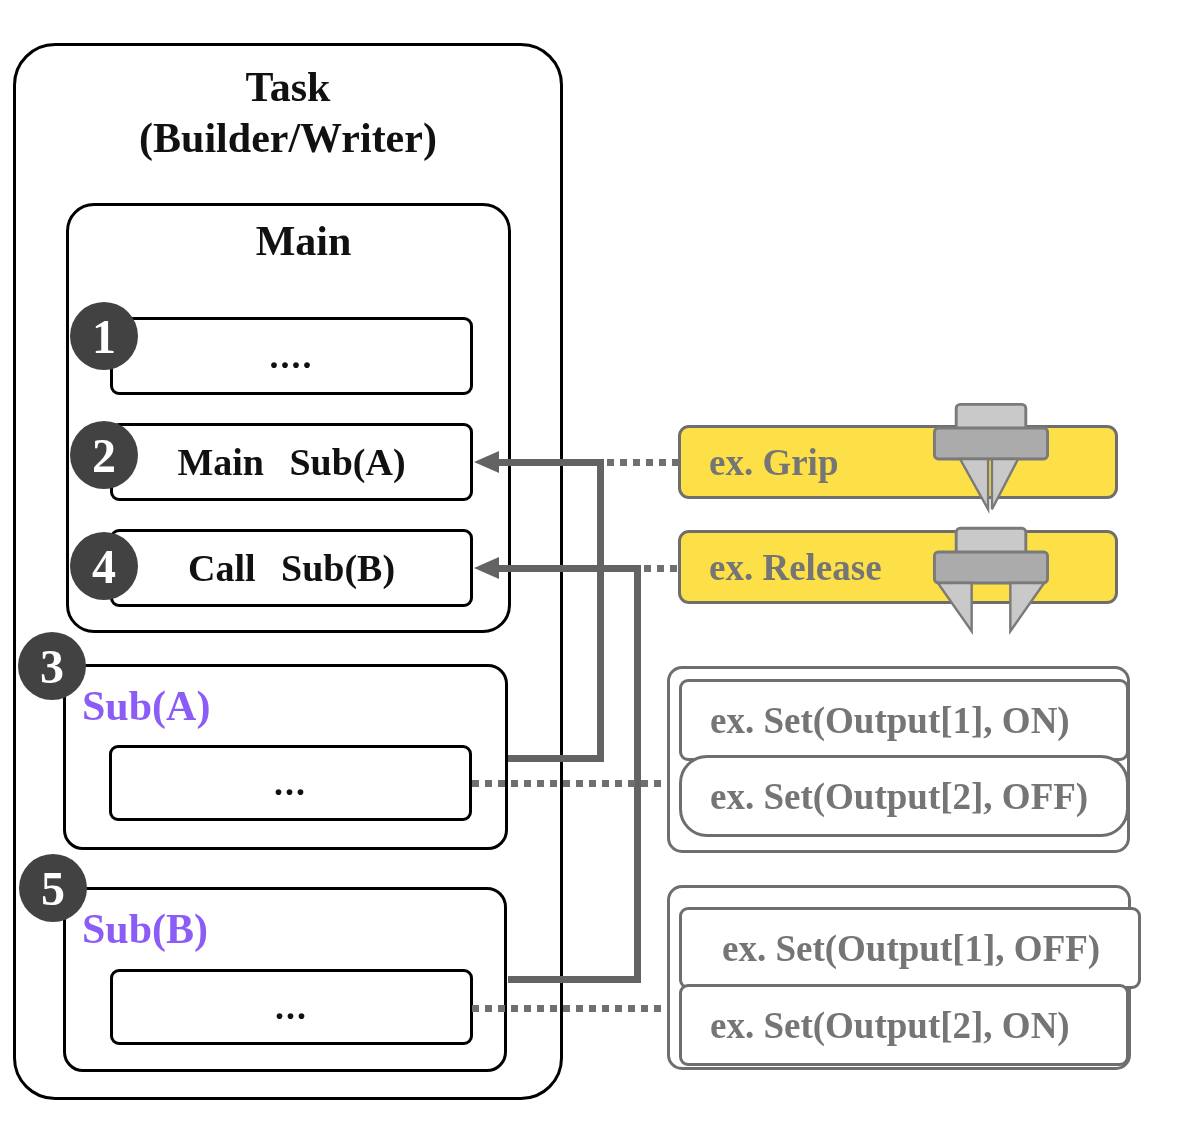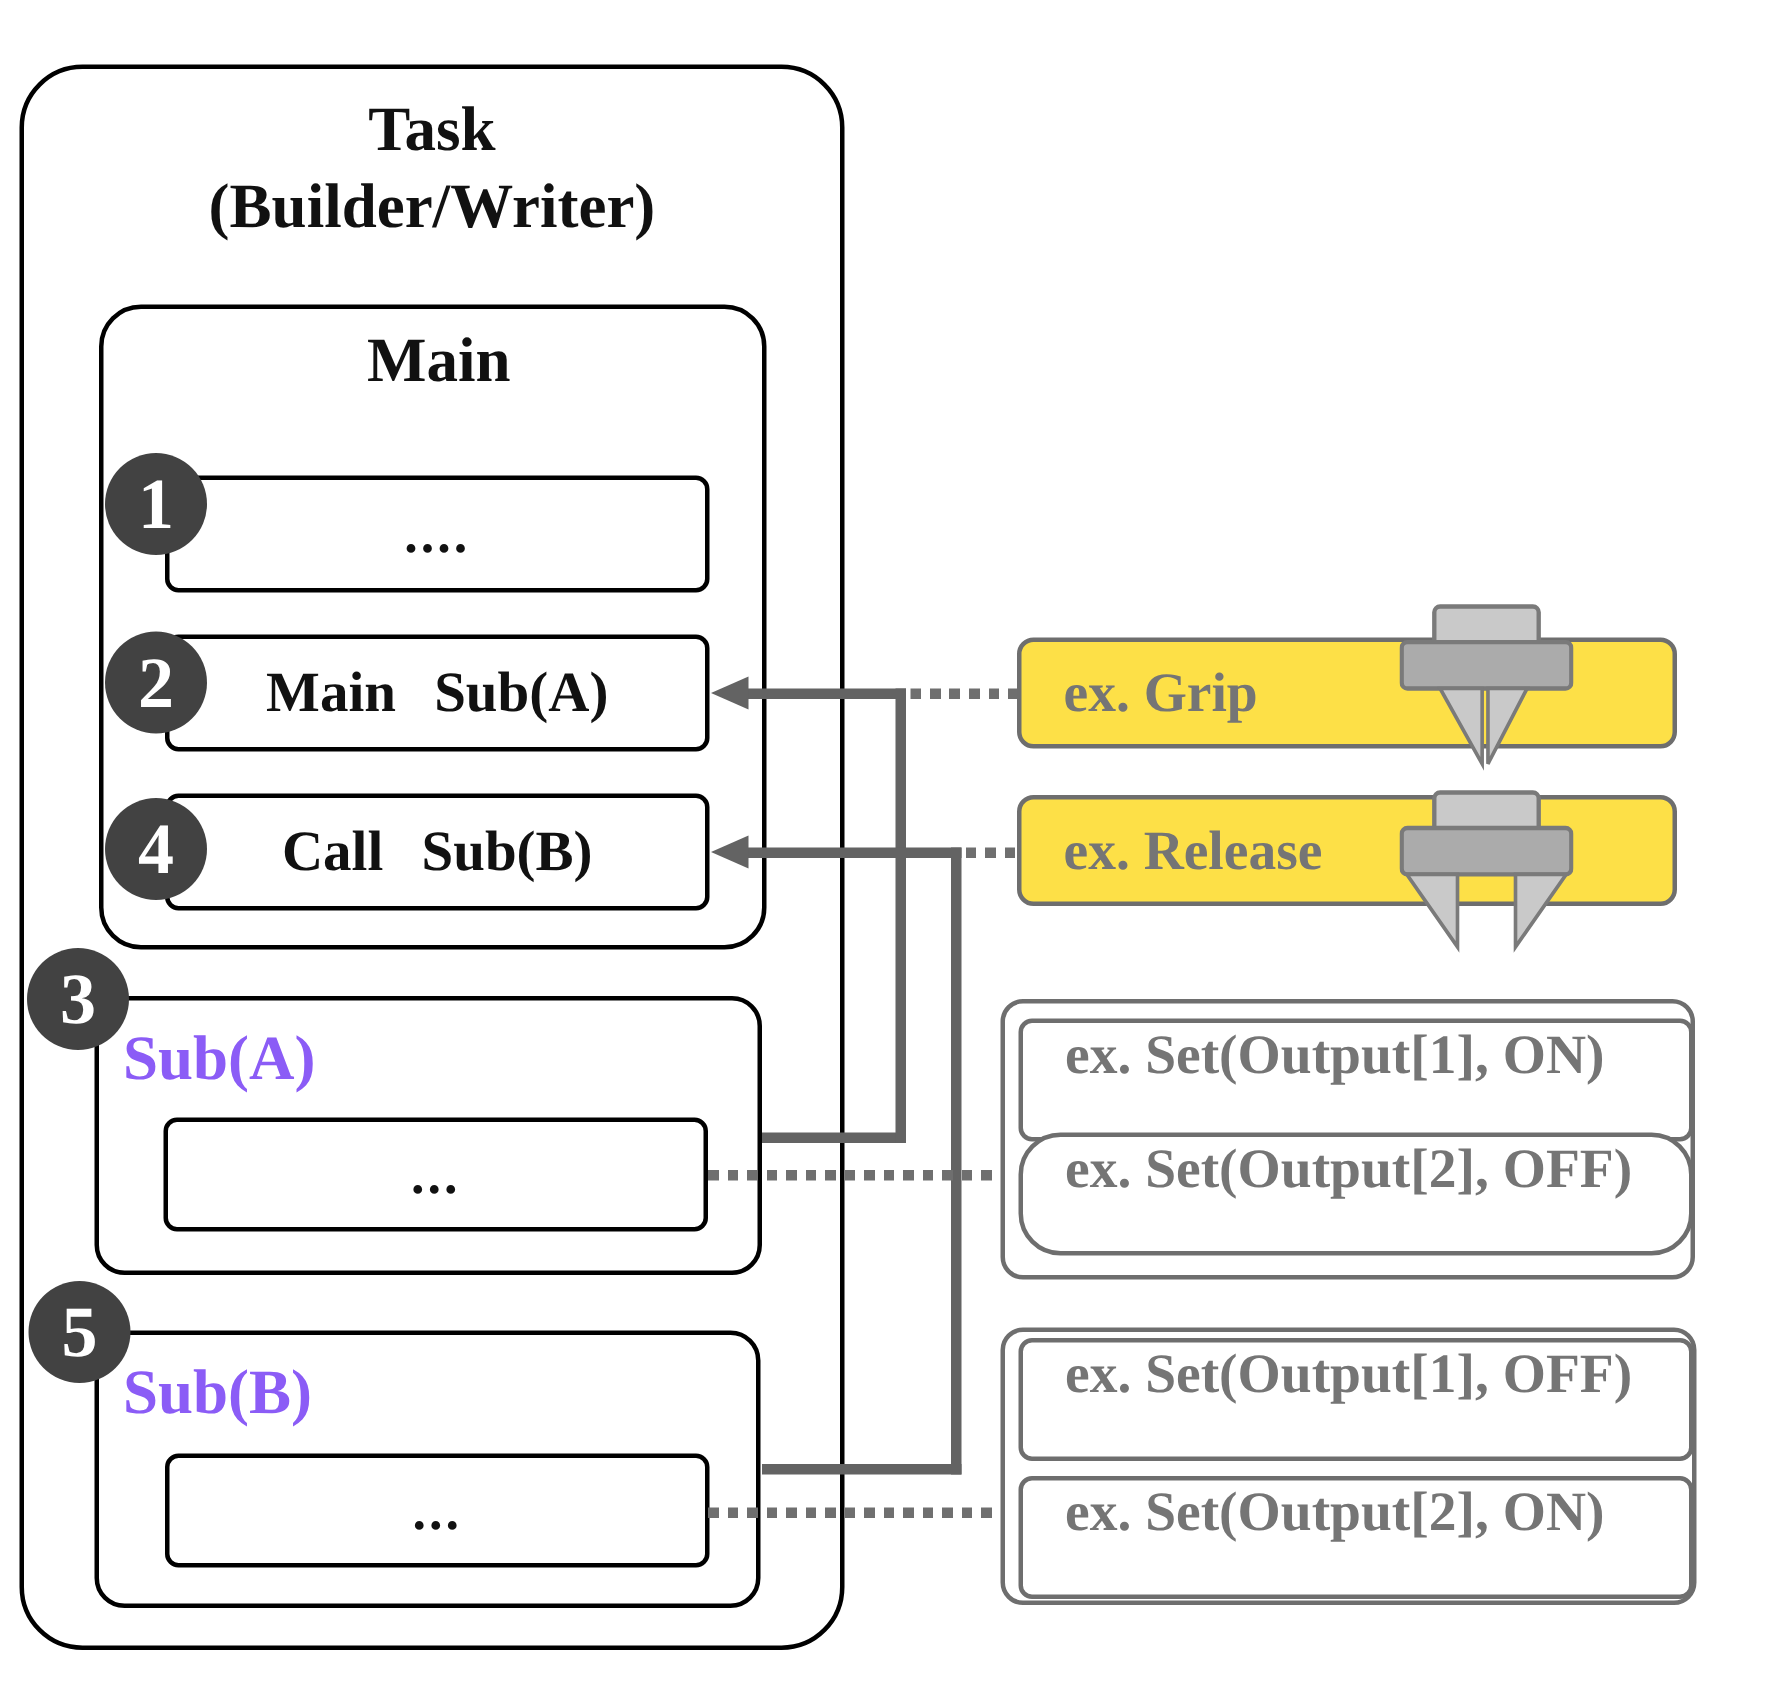--- a/index.html
+++ b/index.html
@@ -23,21 +23,21 @@
     width:68px;height:68px;border-radius:50%;background:#424242;
     display:flex;align-items:center;justify-content:center;
     color:#fff;font-size:48px;font-weight:bold;z-index:5;
   }
   
   .annbox{border:3px solid #6e6e6e;border-radius:11px;background:#fde047;
     display:flex;align-items:center;}
   .annlabel{font-size:37px;font-weight:bold;color:#757575;padding-left:28px;white-space:nowrap;}
   .setgroup{border:3px solid #6e6e6e;border-radius:15px;background:#fff;}
   .setline{border:3px solid #6e6e6e;border-radius:9px;background:#fff;
-    display:flex;position:absolute;left:9px;width:444px;height:76px;}
+    display:flex;align-items:center;position:absolute;left:9px;width:444px;height:76px;}
   
   .solidline{background:#636363;z-index:4;}
   .dotline{
     height:7px;z-index:4;
     background:repeating-linear-gradient(90deg,#6f6f6f 0 7px,transparent 7px 13px);
   }
   .arrowhead{
     width:0;height:0;z-index:4;
     border-top:11px solid transparent;border-bottom:11px solid transparent;
     border-right:25px solid #636363;
@@ -50,21 +50,21 @@
 <div id="canvas">
 
   <div class="abs blackbox taskbox" style="left:13px;top:43px;width:550px;height:1057px;"></div>
 
   <div class="abs bigtitle" style="left:13px;top:62px;width:550px;">
     <div>Task</div>
     <div>(Builder/Writer)</div>
   </div>
 
   <div class="abs blackbox mainbox" style="left:66px;top:203px;width:445px;height:430px;"></div>
-  <div class="abs bigtitle" style="left:70px;top:216px;width:445px;">Main</div>
+  <div class="abs bigtitle" style="left:81px;top:216px;width:445px;">Main</div>
 
   <div class="abs blackbox stepbox" style="left:110px;top:317px;width:363px;height:78px;">
     <span class="dotslabel">....</span>
   </div>
   <div class="abs badge" style="left:70px;top:302px;">
     <span>1</span>
   </div>
 
   <div class="abs blackbox stepbox" style="left:110px;top:423px;width:363px;height:78px;">
     <span class="steplabel">Main Sub(A)</span>
@@ -136,21 +136,21 @@
   <div class="abs setgroup" style="left:667px;top:666px;width:463px;height:187px;">
     <div class="setline" style="top:10px;">
       <span class="annlabel">ex. Set(Output[1], ON)</span>
     </div>
     <div class="setline" style="top:86px;border-radius:28px;">
       <span class="annlabel">ex. Set(Output[2], OFF)</span>
     </div>
   </div>
 
   <div class="abs setgroup" style="left:667px;top:885px;width:464px;height:185px;">
-    <div class="setline" style="top:4px;">
+    <div class="setline" style="top:19px;padding-left:12px;">
       <span class="annlabel">ex. Set(Output[1], OFF)</span>
     </div>
     <div class="setline" style="top:96px;">
       <span class="annlabel">ex. Set(Output[2], ON)</span>
     </div>
   </div>
 
 </div>
 
 </body></html>

